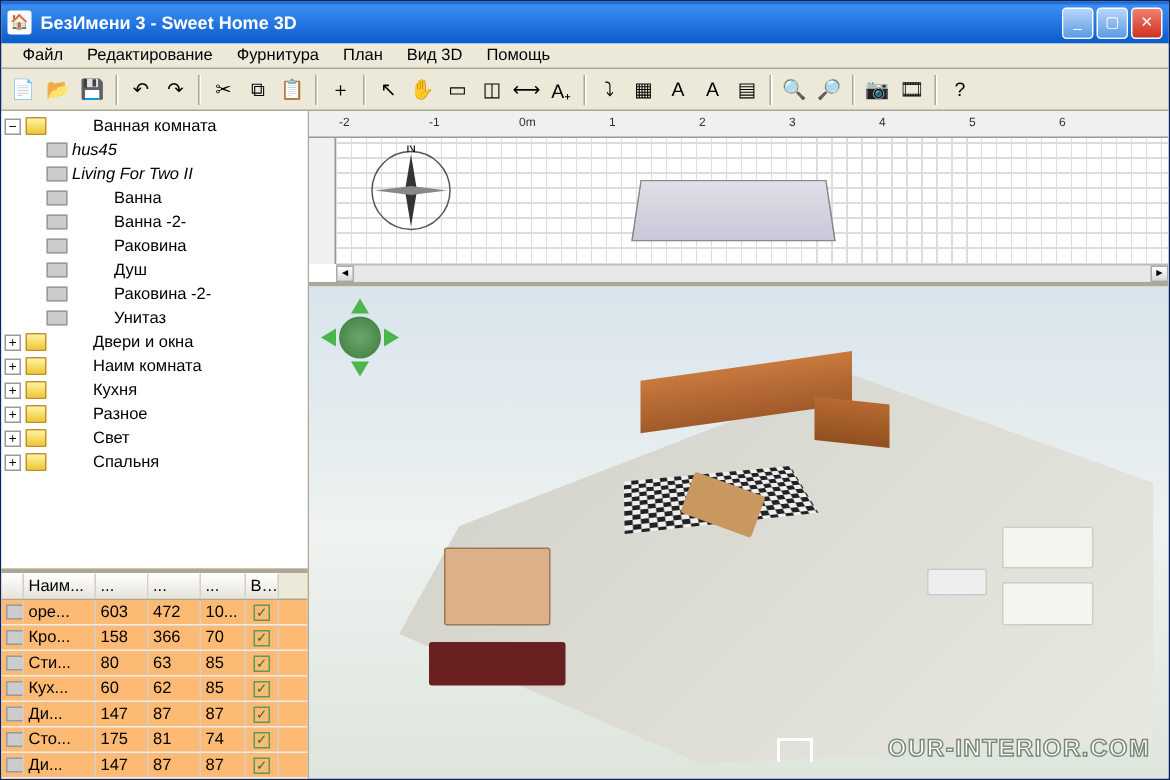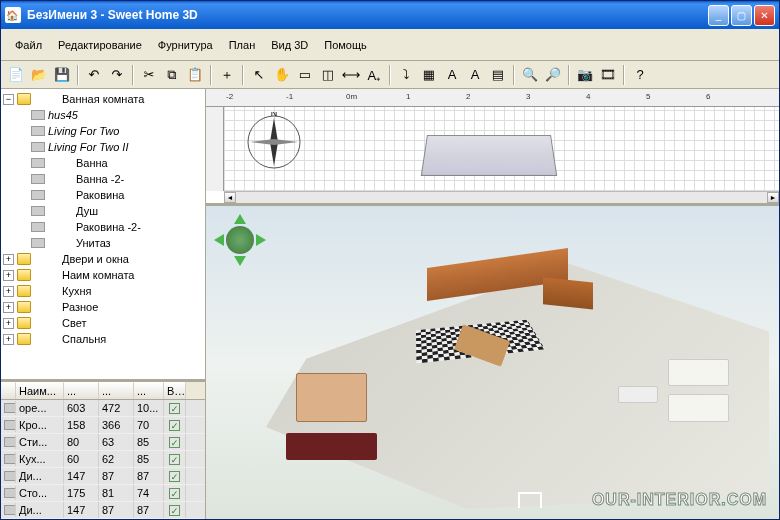--- a/index.html
+++ b/index.html
@@ -3,36 +3,36 @@
 <meta charset="utf-8">
 <style>
   * { box-sizing: border-box; margin: 0; padding: 0; font-family: Tahoma, sans-serif; }
   body { background: #fff; }
   .window { width: 780px; height: 520px; border: 1px solid #0a246a; display: flex; flex-direction: column; background: #ece9d8; }
   .titlebar { height: 28px; background: linear-gradient(180deg,#0a5bcb 0%,#3c8ef3 10%,#0a5bcb 100%); display: flex; align-items: center; padding: 0 4px; color: #fff; font-size: 12px; }
   .title-icon { width: 16px; height: 16px; background: #fff; margin-right: 6px; border-radius: 2px; display:flex; align-items:center; justify-content:center; font-size:10px;}
   .title-text { flex: 1; font-weight: bold; }
   .winbtn { width: 21px; height: 21px; margin-left: 2px; border: 1px solid #fff; background: linear-gradient(#b8d6ff,#5a9be0); border-radius: 3px; display:flex; align-items:center; justify-content:center; font-size: 10px; color:#fff; cursor:pointer; }
   .winbtn.close { background: linear-gradient(#f08070,#d03020); }
-  .menubar { height: 32px; background: #ece9d8; display: flex; align-items: center; padding: 0 6px; font-size: 11px; border-bottom: 1px solid #aca899; }
+  .menubar { height: 17px; background: #ece9d8; display: flex; align-items: center; padding: 0 6px; font-size: 11px; border-bottom: 1px solid #aca899; }
   .menuitem { padding: 2px 8px; cursor: pointer; }
   .toolbar { height: 28px; background: #ece9d8; display: flex; align-items: center; padding: 0 4px; border-bottom: 1px solid #aca899; gap: 1px; }
   .tbtn { width: 22px; height: 22px; display:flex; align-items:center; justify-content:center; cursor:pointer; border-radius:2px; font-size:13px; }
   .tsep { width: 2px; height: 20px; border-left: 1px solid #aca899; border-right: 1px solid #fff; margin: 0 3px; }
   .content { flex: 1; display: flex; min-height: 0; }
   .leftpanel { width: 205px; display: flex; flex-direction: column; border-right: 1px solid #aca899; background:#fff; }
   .tree { flex: 1; overflow: auto; background: #fff; font-size: 11px; padding: 2px; min-height: 0; }
   .tree-row { display: flex; align-items: center; height: 16px; white-space: nowrap; cursor:pointer; }
   .expander { width: 11px; height: 11px; border: 1px solid #999; display:flex; align-items:center; justify-content:center; font-size:9px; line-height:1; margin-right: 3px; cursor:pointer; background:#fff; }
   .exp-spacer { width: 14px; display:inline-block; }
   .folder-icon { width: 14px; height: 12px; background: linear-gradient(#fff2a8,#f0c830); border:1px solid #c09020; margin-right:3px; border-radius:1px; }
   .item-icon { width: 14px; height: 10px; background: #ccc; border:1px solid #999; margin-right:3px; }
   .tree-label { font-style: italic; }
   .tree-label.normal { font-style: normal; margin-left: 28px; }
-  .table { height: 140px; border-top: 3px solid #aca899; background: #e5e5e5; font-size: 11px; overflow: auto; }
+  .table { height: 140px; border-top: 3px solid #aca899; background: #fdba74; font-size: 11px; overflow: auto; }
   .table-head { display: flex; background: #ece9d8; border-bottom: 1px solid #aca899; position: sticky; top:0; }
   .th, .td { padding: 2px 3px; border-right: 1px solid #d4d0c8; overflow:hidden; white-space:nowrap; text-overflow: ellipsis; }
   .th { background: linear-gradient(#fefefe,#e6e3da); border-top:1px solid #fff; font-weight:normal; }
   .col0 { width: 15px; } .col1 { width: 48px; } .col2 { width: 35px; } .col3 { width: 35px; } .col4 { width: 30px; } .col5 { width: 22px; text-align:center; }
   .tr { display: flex; height: 17px; border-bottom: 1px solid #eee; align-items:center; }
   .chk { width: 11px; height: 11px; border: 1px solid #5a9b5a; display:inline-flex; align-items:center; justify-content:center; color:#2a7a2a; font-size:9px; }
   .rightpanel { flex: 1; display: flex; flex-direction: column; min-width:0; }
   .planview { height: 117px; border-bottom: 3px solid #aca899; background: #fff; position: relative; overflow:hidden; }
   .ruler-h { height: 18px; background: #f0f0f0; border-bottom:1px solid #999; display:flex; font-size:9px; position:relative; padding-left:18px; }
   .ruler-tick { position:absolute; top:3px; font-size:8px; color:#333; }
@@ -135,25 +135,20 @@
             <span class="tree-label normal">Ванная комната</span>
           </div>
           <div class="tree-row" style="padding-left: 14px;">
             <span class="exp-spacer"></span>
             <div class="item-icon"></div>
             <span class="tree-label">hus45</span>
           </div>
           <div class="tree-row" style="padding-left: 14px;">
             <span class="exp-spacer"></span>
             <div class="item-icon"></div>
-            <span class="tree-label">Living For Two</span>
-          </div>
-          <div class="tree-row" style="padding-left: 14px;">
-            <span class="exp-spacer"></span>
-            <div class="item-icon"></div>
             <span class="tree-label">Living For Two II</span>
           </div>
           <div class="tree-row" style="padding-left: 14px;">
             <span class="exp-spacer"></span>
             <div class="item-icon"></div>
             <span class="tree-label normal">Ванна</span>
           </div>
           <div class="tree-row" style="padding-left: 14px;">
             <span class="exp-spacer"></span>
             <div class="item-icon"></div>

